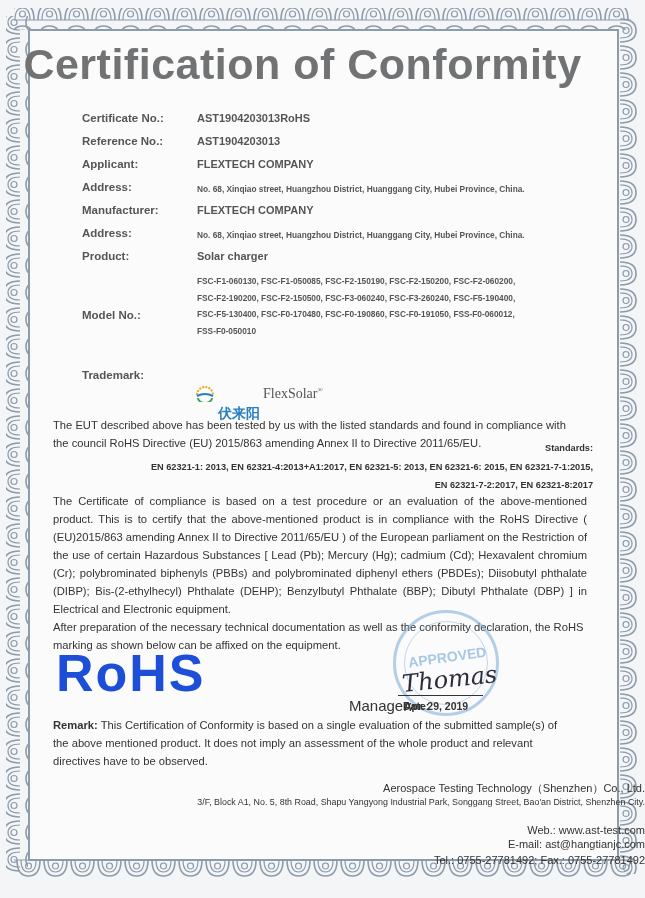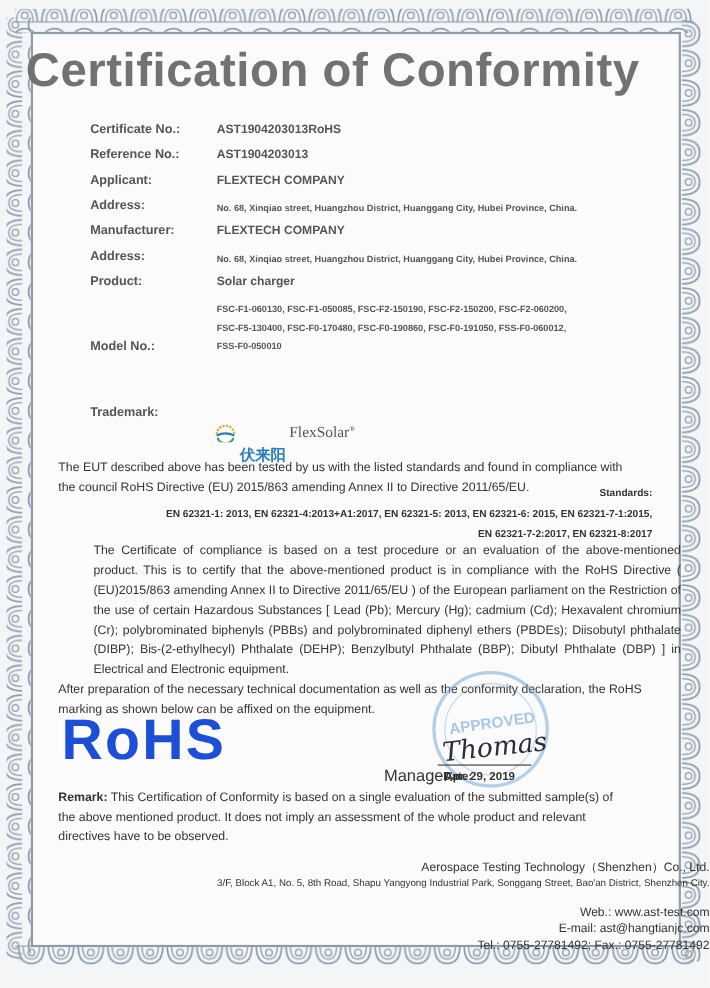--- a/index.html
+++ b/index.html
@@ -28,21 +28,21 @@
   }
   .trademark-logo {
     position: absolute; left: 195px; top: 365px; display: flex; align-items: center; gap: 3px;
   }
   .tm-cn { font-size: 14px; font-weight: bold; color: #2a7ec0; font-family: "DejaVu Sans", sans-serif; margin-top: 40px; }
   .tm-en { font-size: 14px; color: #555; font-family: "Liberation Serif", serif; }
   .tm-en sup { font-size: 7px; }
   .body-text {
     position: absolute; left: 53px; width: 540px; font-size: 11.2px; color: #333; line-height: 18px;
   }
-  .justify { text-align: justify; text-align-last: left; margin-left: 32px; }
+  .justify { text-align: justify; text-align-last: left; }
   .bold-small { font-weight: bold; font-size: 9.2px; color: #333; text-align: right; }
   .rohs-mark {
     position: absolute; left: 56px; top: 643px; font-size: 52px; font-weight: bold; color: #1d4ed8; letter-spacing: 2px;
     font-family: Liberation Sans, sans-serif;
   }
   .stamp {
     position: absolute; left: 393px; top: 610px; width: 100px; height: 100px; border-radius: 50%;
     border: 3px solid rgba(120,170,215,0.55);
   }
   .stamp-inner {
@@ -108,20 +108,21 @@
 
 <div class="field-label" style="top:227px">Address:</div>
 <div class="field-value small" style="top:230px">No. 68, Xinqiao street, Huangzhou District, Huanggang City, Hubei Province, China.</div>
 
 <div class="field-label" style="top:250px">Product:</div>
 <div class="field-value" style="top:250px">Solar charger</div>
 
 <div class="field-label" style="top:309px">Model No.:</div>
 <div class="models">
   <div>FSC-F1-060130, FSC-F1-050085, FSC-F2-150190, FSC-F2-150200, FSC-F2-060200,</div>
+  <div>FSC-F2-190200, FSC-F2-150500, FSC-F3-060240, FSC-F3-260240, FSC-F5-190400,</div>
   <div>FSC-F5-130400, FSC-F0-170480, FSC-F0-190860, FSC-F0-191050, FSS-F0-060012,</div>
   <div>FSS-F0-050010</div>
 </div>
 
 <div class="field-label" style="top:369px">Trademark:</div>
 <div class="trademark-logo">
   <svg width="20" height="16" viewBox="0 0 20 16">
     <path d="M2 9 A8 8 0 0 1 18 9" fill="none" stroke="#e9a52a" stroke-width="2" stroke-dasharray="2 1.2"></path>
     <path d="M2 10 Q10 6 18 10" fill="none" stroke="#2a7ec0" stroke-width="2"></path>
     <path d="M3 12 A7 5 0 0 0 17 12" fill="none" stroke="#3ba55c" stroke-width="2"></path>

